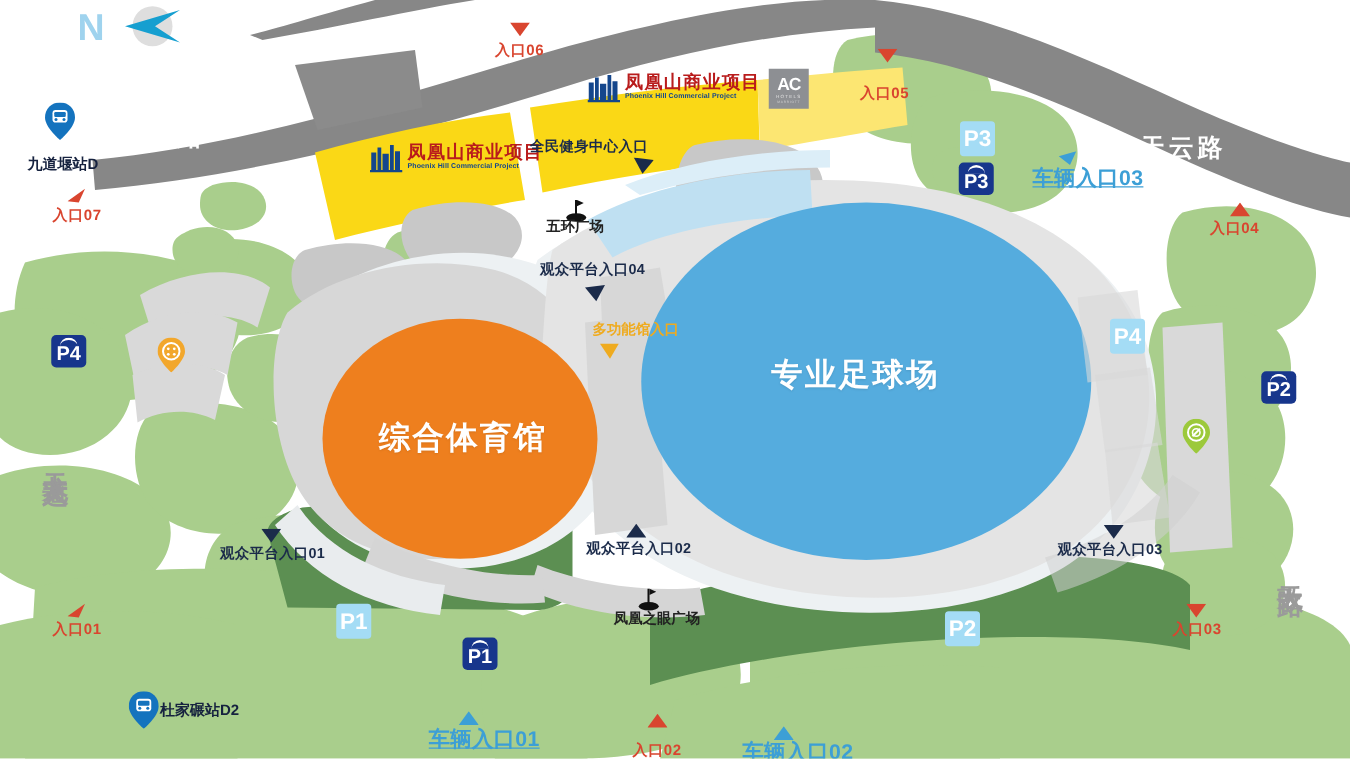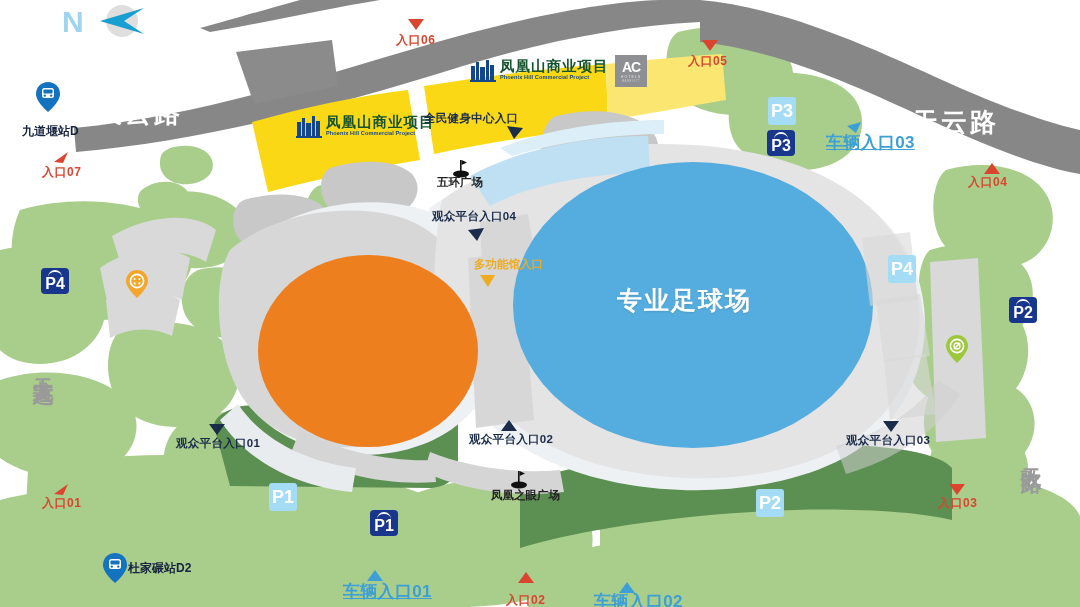--- a/index.html
+++ b/index.html
@@ -8,32 +8,32 @@
   #basemap{position:absolute;left:0;top:0;width:1080px;height:607px;}
   .lbl{position:absolute;white-space:nowrap;font-weight:bold;line-height:1.1;}
   .lbl-entrance{color:#d9452f;font-size:12px;letter-spacing:.5px;}
   .lbl-vehicle{color:#3c9fd6;font-size:17px;letter-spacing:.3px;text-decoration:underline;}
   .lbl-platform{color:#1b2b4a;font-size:11.5px;letter-spacing:.3px;}
   .lbl-multi{color:#efab1f;font-size:11.5px;}
   .lbl-plaza{color:#222;font-size:11.5px;}
   .lbl-station{color:#16223f;font-size:12px;}
   .lbl-hall{color:#ffffff;font-size:25px;letter-spacing:2px;
      text-shadow:0 1px 2px rgba(0,0,0,.10);}
-  .lbl-road-h{color:#ffffff;font-size:26px;letter-spacing:3px;}
+  .lbl-road-h{color:#ffffff;font-size:20px;letter-spacing:3px;}
   .lbl-road-v{color:#9a9a9a;font-size:21px;letter-spacing:2px;writing-mode:vertical-rl;text-orientation:upright;}
   .pbadge{position:absolute;display:flex;align-items:center;justify-content:center;
      font-weight:bold;color:#fff;border-radius:3px;}
   .pbadge.lite{background:#a4dcf5;font-size:18px;width:28px;height:28px;}
   .pbadge.navy{background:#17368c;font-size:16px;width:28px;height:26px;border-radius:4px;}
   .navy-roof{position:absolute;top:2px;left:50%;transform:translateX(-50%);
      width:14px;height:5px;border-top:2.5px solid #fff;border-radius:8px 8px 0 0;}
   .navy-txt{margin-top:5px;}
   .cp-logo{position:absolute;display:flex;align-items:center;gap:4px;}
   .cp-txt{display:flex;flex-direction:column;line-height:1;}
-  .cp-cn{color:#14532d;font-weight:bold;font-size:14.5px;letter-spacing:1px;}
+  .cp-cn{color:#b91c1c;font-weight:bold;font-size:14.5px;letter-spacing:1px;}
   .cp-en{color:#14468c;font-weight:bold;font-size:5.6px;letter-spacing:.1px;margin-top:2px;}
   .ac-box{position:absolute;background:#8d8f93;display:flex;align-items:center;
      justify-content:center;flex-direction:column;}
   .ac-a{color:#fff;font-weight:bold;font-size:14px;letter-spacing:-1px;line-height:1;}
   .ac-b{color:#e3e3e3;font-size:3.6px;letter-spacing:1px;margin-top:1px;}
   .ac-c{color:#d0d0d0;font-size:2.6px;letter-spacing:.6px;margin-top:1px;}
   .compass{position:absolute;}
   .metro{position:absolute;}
   .arw{position:absolute;}
   .poi{position:absolute;}
@@ -211,20 +211,21 @@
       <text x="4" y="30" font-family="Liberation Sans, sans-serif" font-size="30" font-weight="bold" fill="#9FD3EE">N</text>
       <path d="M86 6 L42 19 L86 32 L66 19 Z" fill="#169FD0"></path>
     </svg>
   </div>
 
   <div class="lbl lbl-road-h" style="left:96px;top:99px;">天云路</div>
   <div class="lbl lbl-road-h" style="left:912px;top:108px;">天云路</div>
   <div class="lbl lbl-road-v" style="left:32px;top:362px;">天龙大道</div>
   <div class="lbl lbl-road-v" style="left:1020px;top:452px;">天歌路</div>
 
+  <div class="lbl lbl-hall" style="left:303px;top:337px;">综合体育馆</div>
   <div class="lbl lbl-hall" style="left:617px;top:287px;">专业足球场</div>
 
   <div class="cp-logo" style="left:296px;top:114px;">
     <svg width="26" height="24" viewBox="0 0 26 24">
       <rect x="1" y="8" width="4" height="14" fill="#14468C"></rect>
       <rect x="6" y="4" width="3" height="18" fill="#14468C"></rect>
       <rect x="10" y="9" width="5" height="13" fill="#14468C"></rect>
       <rect x="16" y="2" width="3" height="20" fill="#14468C"></rect>
       <rect x="20" y="7" width="4" height="15" fill="#14468C"></rect>
       <rect x="0" y="22" width="26" height="2" fill="#14468C"></rect>
@@ -304,21 +305,21 @@
         <path d="M8 0 L0 11 L16 11 Z" fill="#D9452F"></path>
       </svg>
   </div>
   <div class="lbl lbl-entrance" style="left:968px;top:176px;">入口04</div>
 
   <div class="arw" style="left:702px;top:38px;">
     <svg width="16" height="12" viewBox="0 0 16 12">
         <path d="M0 0 L16 0 L8 11 Z" fill="#D9452F"></path>
       </svg>
   </div>
-  <div class="lbl lbl-entrance" style="left:688px;top:55px;">入口05</div>
+  <div class="lbl lbl-entrance" style="left:688px;top:68px;">入口05</div>
 
   <div class="arw" style="left:408px;top:17px;">
     <svg width="16" height="12" viewBox="0 0 16 12">
         <path d="M0 0 L16 0 L8 11 Z" fill="#D9452F"></path>
       </svg>
   </div>
   <div class="lbl lbl-entrance" style="left:396px;top:34px;">入口06</div>
 
   <div class="arw" style="left:54px;top:150px;">
     <svg width="16" height="12" viewBox="0 0 16 12">

